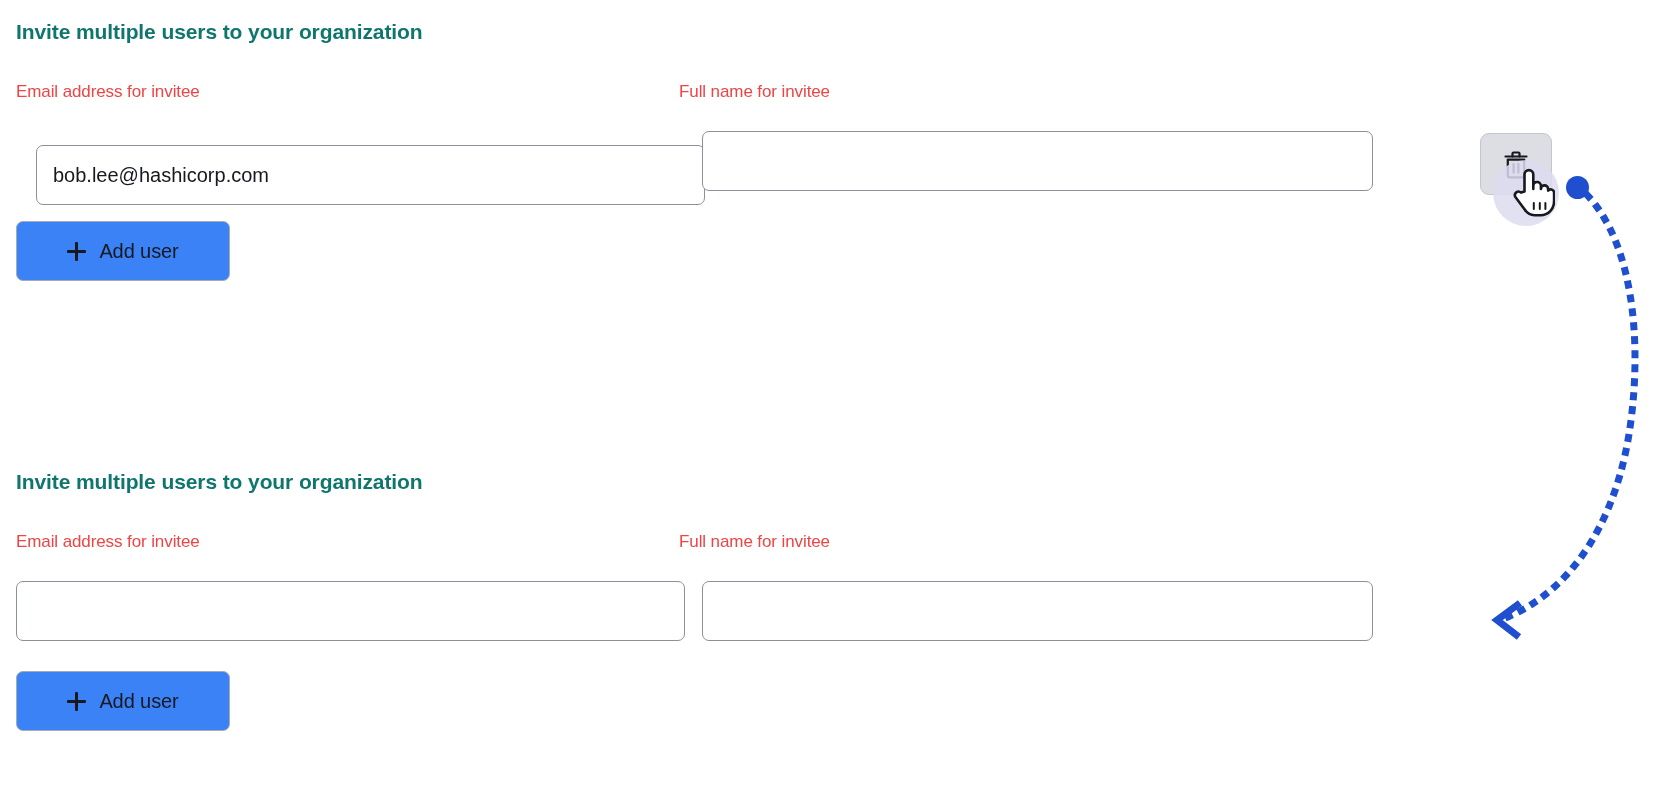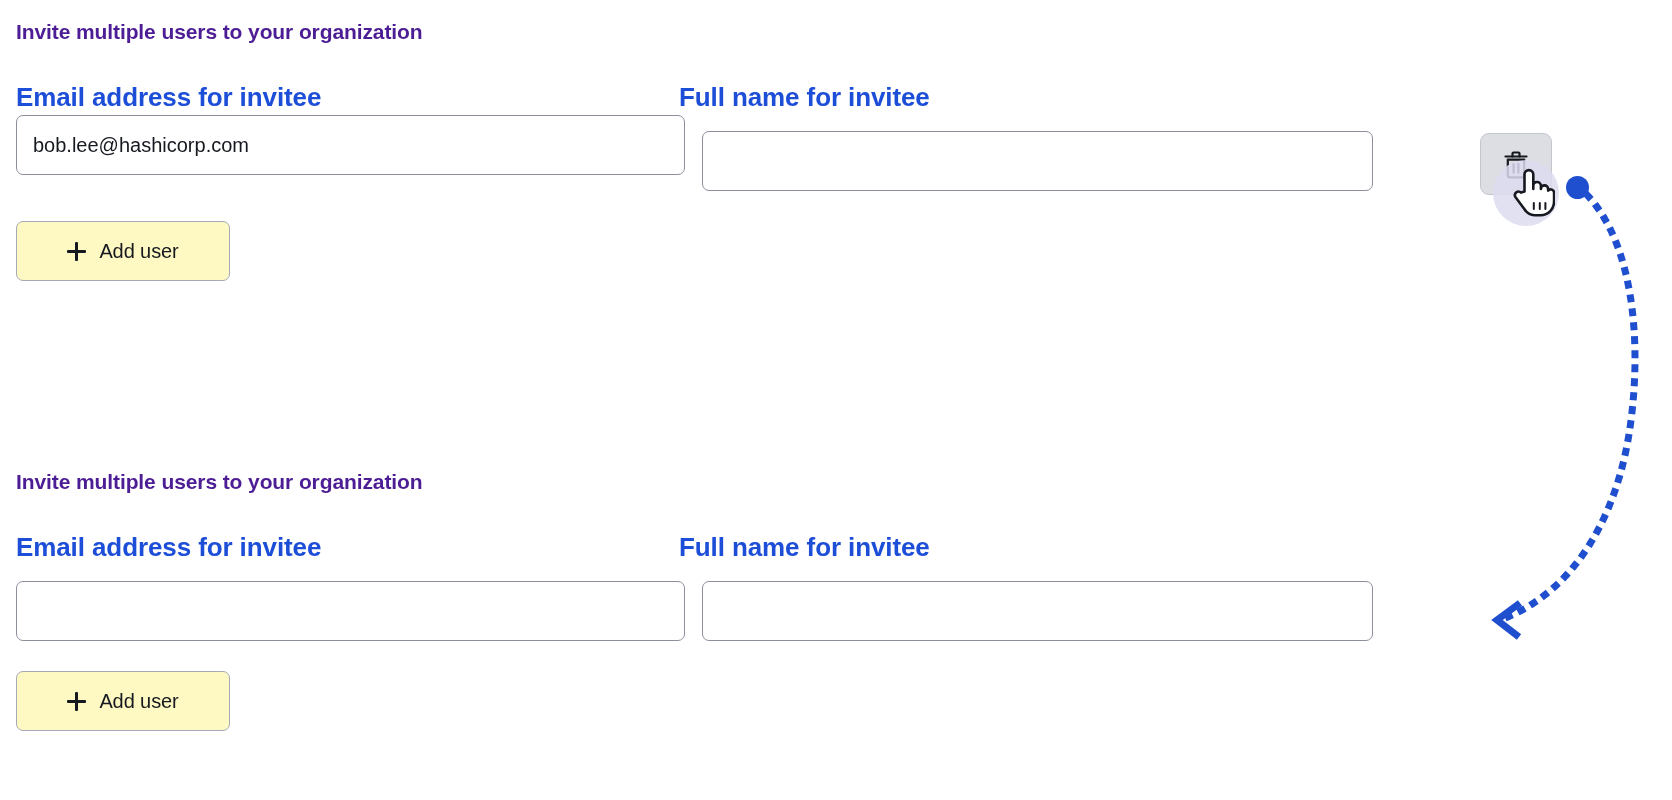--- a/index.html
+++ b/index.html
@@ -22,29 +22,29 @@
     position: absolute;
     left: 0;
     width: 1672px;
   }
   .block-title {
     position: absolute;
     left: 16px;
     top: 0;
     font-size: 21px;
     font-weight: 700;
-    color: #4c1d95;
+    color: #0f766e;
     letter-spacing: -0.1px;
     white-space: nowrap;
   }
   .field-label {
     position: absolute;
-    font-size: 26px;
-    font-weight: 700;
-    color: #1d4ed8;
+    font-size: 17px;
+    font-weight: 400;
+    color: #ef4444;
     letter-spacing: -0.1px;
     white-space: nowrap;
   }
   .label-email { left: 16px; }
   .label-name  { left: 679px; }
 
   .text-input {
     position: absolute;
     height: 60px;
     background: #ffffff;
@@ -60,21 +60,21 @@
   .text-input::placeholder { color: #8c909c; }
   .input-email { left: 16px; width: 669px; }
   .input-name  { left: 702px; width: 671px; }
 
   
   .add-user-btn {
     position: absolute;
     left: 16px;
     width: 214px;
     height: 60px;
-    background: #fef9c3;
+    background: #3b82f6;
     border: 1.5px solid #a6aab5;
     border-radius: 7px;
     display: flex;
     align-items: center;
     justify-content: center;
     gap: 13px;
     cursor: pointer;
     font-family: "Liberation Sans", sans-serif;
   }
   .add-user-btn .plus {
@@ -160,21 +160,21 @@
 
 <div id="root">
 
   <div class="invite-block" style="top:20px;">
     <div class="block-title">Invite multiple users to your organization</div>
 
     <div class="field-label label-email" style="top:62px;">Email address for invitee</div>
 
     <div class="field-label label-name" style="top:62px;">Full name for invitee</div>
 
-    <input class="text-input input-email" style="top: 95px;" type="text" value="bob.lee@hashicorp.com">
+    <input class="text-input input-email" style="top: 125px; margin-left: 20px;" type="text" value="bob.lee@hashicorp.com">
 
     <input class="text-input input-name" style="top: 111px;" type="text" value="">
 
     <div class="add-user-btn" style="top:201px;">
       <span class="plus"></span>
       <span class="add-user-label">Add user</span>
     </div>
   </div>
 
   <div class="delete-btn">

